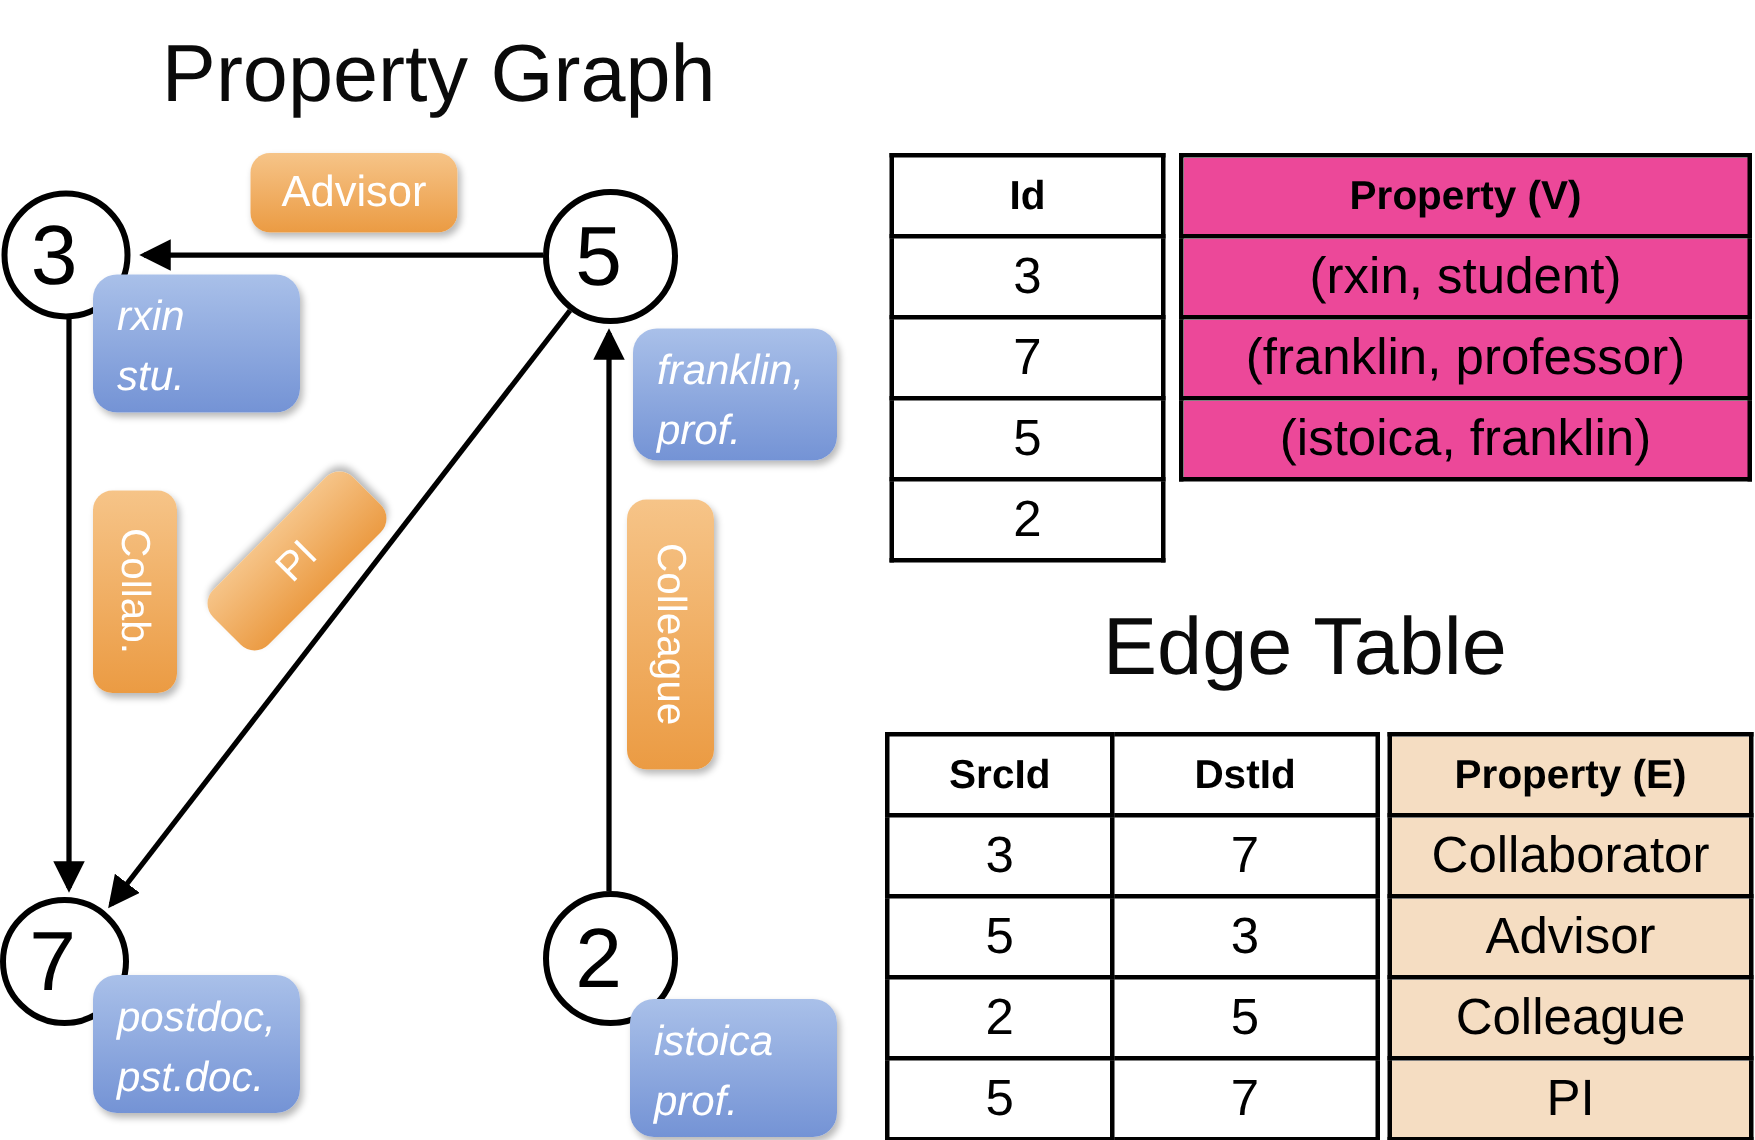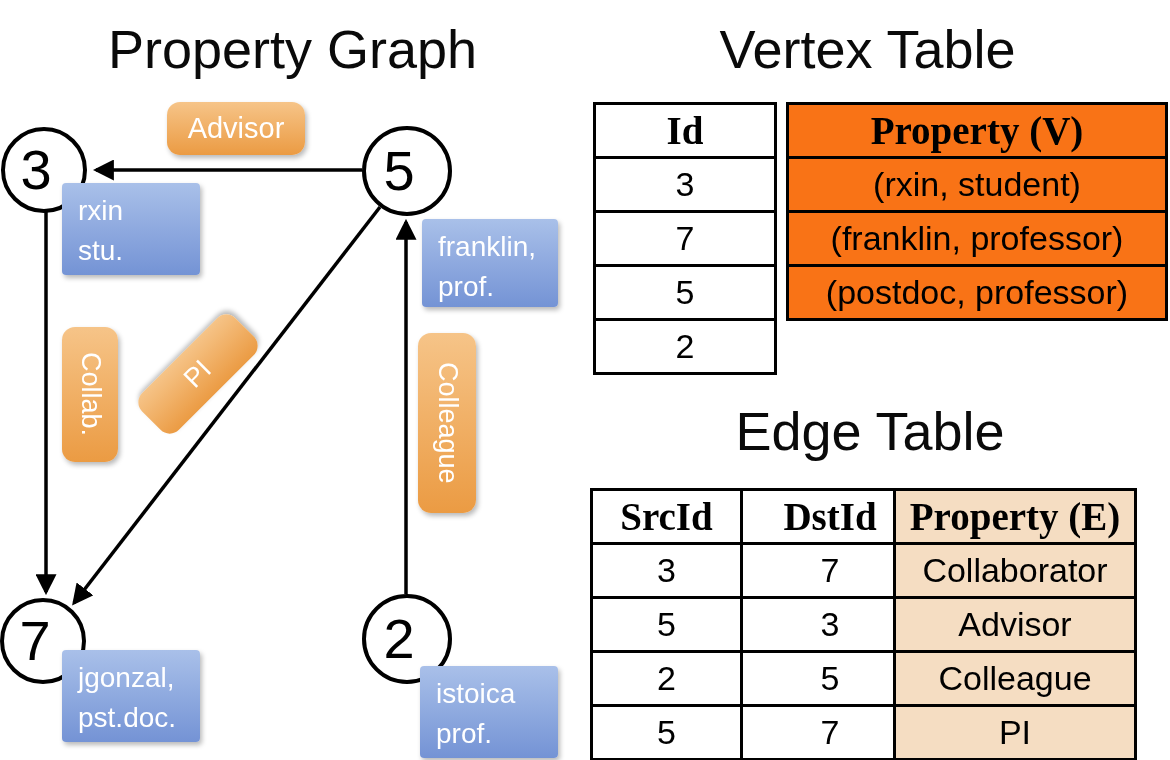--- a/index.html
+++ b/index.html
@@ -27,24 +27,24 @@
     display:flex; align-items:center; justify-content:center;
   }
   #c3 { left:1px;   top:127px; width:86px; height:86px; }
   #c5 { left:362px; top:126px; width:90px; height:90px; }
   #c7 { left:0px;   top:598px; width:86px; height:86px; }
   #c2 { left:362px; top:594px; width:90px; height:90px; }
   .num { font-size:56px; font-weight:300; transform:translateX(-8px); line-height:1; }
 
   
   .nodebox {
-    position:absolute; border-radius:4px; color:#fff;
+    position:absolute; border-radius:16px; color:#fff;
     background:linear-gradient(180deg,#a9c0e9 0%, #7493d5 100%);
     box-shadow:2px 3px 5px rgba(0,0,0,0.28);
-    font-size:28px; font-weight:300; line-height:1.42; padding:8px 6px 14px 16px;
+    font-size:28px; font-weight:300; line-height:1.42; padding:8px 6px 14px 16px;font-style:italic;
   }
   #b-rxin     { left:62px;  top:183px; width:138px; height:92px; }
   #b-franklin { left:422px; top:187px; width:136px; height:88px;margin-top:32px; }
   #b-jgonzal  { left:62px;  top:650px; width:138px; height:92px; }
   #b-istoica  { left:420px; top:666px; width:138px; height:92px; }
 
   
   .elabel {
     position:absolute; border-radius:13px; color:#fff;
     background:linear-gradient(180deg,#f6c488 0%, #eb9b43 100%);
@@ -58,36 +58,35 @@
   #l-pi        { left:172px; top:308px; width:52px;  height:132px; transform:rotate(-135deg);
                  background:linear-gradient(to left,#f6c488,#eb9b43); font-size:27px; }
   .vtext { writing-mode:vertical-rl; }
 
   
   table { position:absolute; border-collapse:collapse; table-layout:fixed; }
   th, td {
     border:3px solid #000; text-align:center; vertical-align:middle;
     padding:0; height:54px; overflow:hidden; white-space:nowrap;
   }
-  th { font-size:39px; font-weight:bold;font-family:Liberation Serif, serif; }
+  th { font-size:27px; font-weight:bold; }
   td { font-size:34px; font-weight:300; }
   #vt-id   { left:593px; top:102px; width:184px; }
   #vt-prop { left:786px; top:102px; width:382px; }
-  #vt-prop th, #vt-prop td { background:#f97316; }
+  #vt-prop th, #vt-prop td { background:#ec4899; }
   #et-ids  { left:590px; top:488px; width:327px; }
-  #et-prop { left:893px; top:488px; width:244px;border-radius:19px; }
+  #et-prop { left:925px; top:488px; width:244px;border-radius:19px; }
   #et-prop th, #et-prop td { background:#f5ddc2; }
 </style>
 </head>
 <body>
 
 <div id="stage">
 
   <div class="title" id="t-graph">Property Graph</div>
-  <div class="title" id="t-vertex">Vertex Table</div>
   <div class="title" id="t-edge">Edge Table</div>
 
   <svg id="edges" width="585" height="760" viewBox="0 0 585 760">
     <defs>
       <marker id="arrow" viewBox="0 0 10 10" refX="8.5" refY="5" markerWidth="6" markerHeight="6" orient="auto">
         <path d="M0,0 L10,5 L0,10 z" fill="#000"></path>
       </marker>
     </defs>
     <line x1="362" y1="170" x2="96" y2="170" stroke="#000" stroke-width="3.5" marker-end="url(#arrow)"></line>
     <line x1="46" y1="212" x2="46" y2="592" stroke="#000" stroke-width="3.5" marker-end="url(#arrow)"></line>
@@ -110,21 +109,21 @@
 
   <div class="nodebox" id="b-rxin">
     <div>rxin</div>
     <div>stu.</div>
   </div>
   <div class="nodebox" id="b-franklin">
     <div>franklin,</div>
     <div>prof.</div>
   </div>
   <div class="nodebox" id="b-jgonzal">
-    <div>jgonzal,</div>
+    <div>postdoc,</div>
     <div>pst.doc.</div>
   </div>
   <div class="nodebox" id="b-istoica">
     <div>istoica</div>
     <div>prof.</div>
   </div>
 
   <div class="elabel" id="l-advisor">
     <span>Advisor</span>
   </div>
@@ -163,21 +162,21 @@
         <tr>
           <th>Property (V)</th>
         </tr>
     <tr>
           <td>(rxin, student)</td>
         </tr>
     <tr>
           <td>(franklin, professor)</td>
         </tr>
     <tr>
-          <td>(postdoc, professor)</td>
+          <td>(istoica, franklin)</td>
         </tr>
   </tbody>
     </table>
 
   <table id="et-ids">
     <colgroup>
         <col style="width:150px">
         <col style="width:177px">
       </colgroup>
     <tbody>

